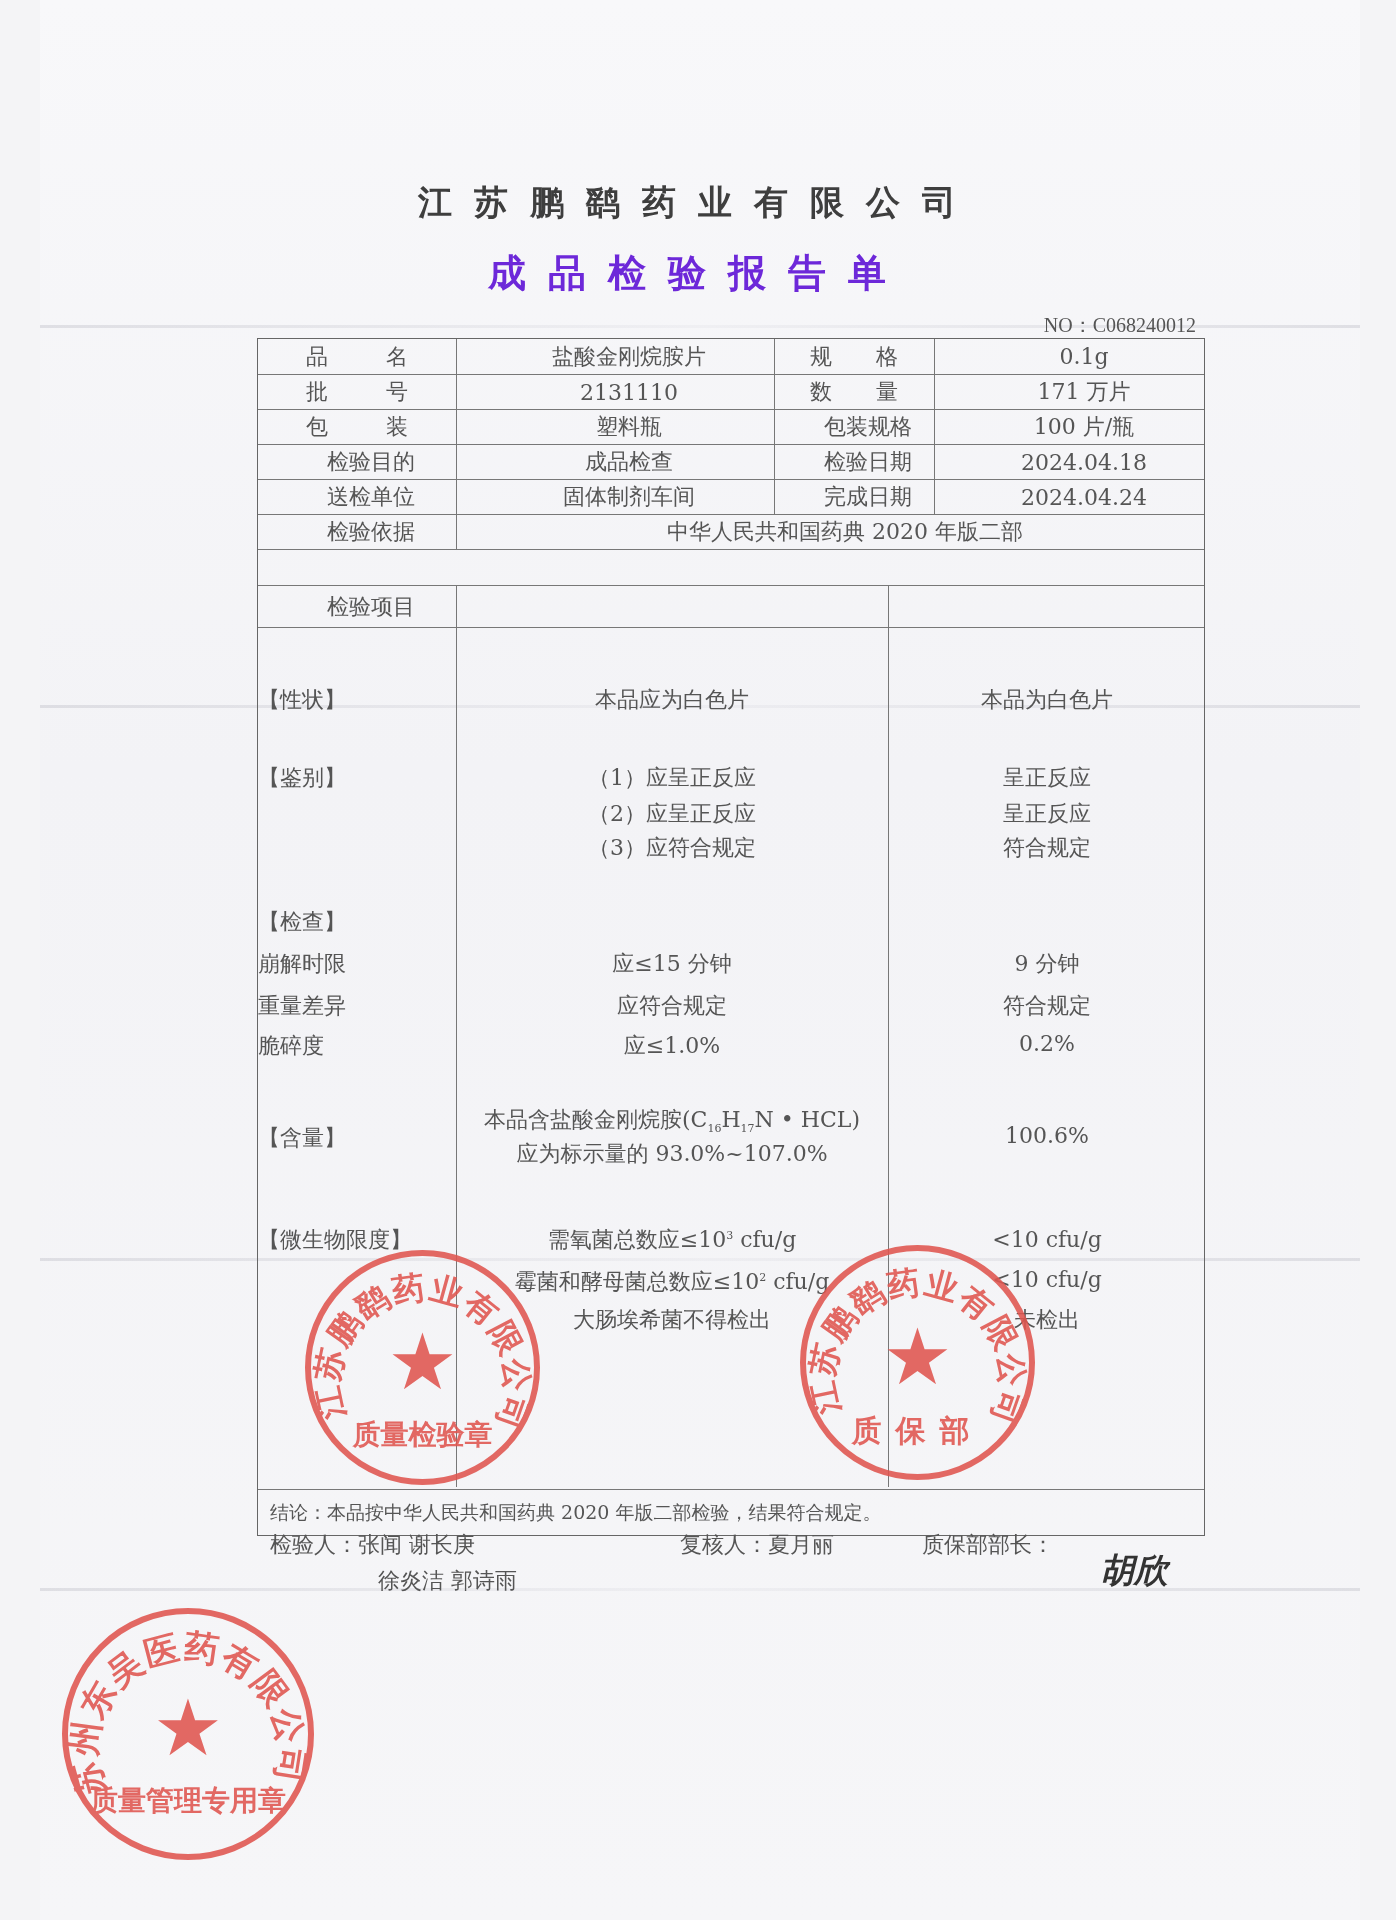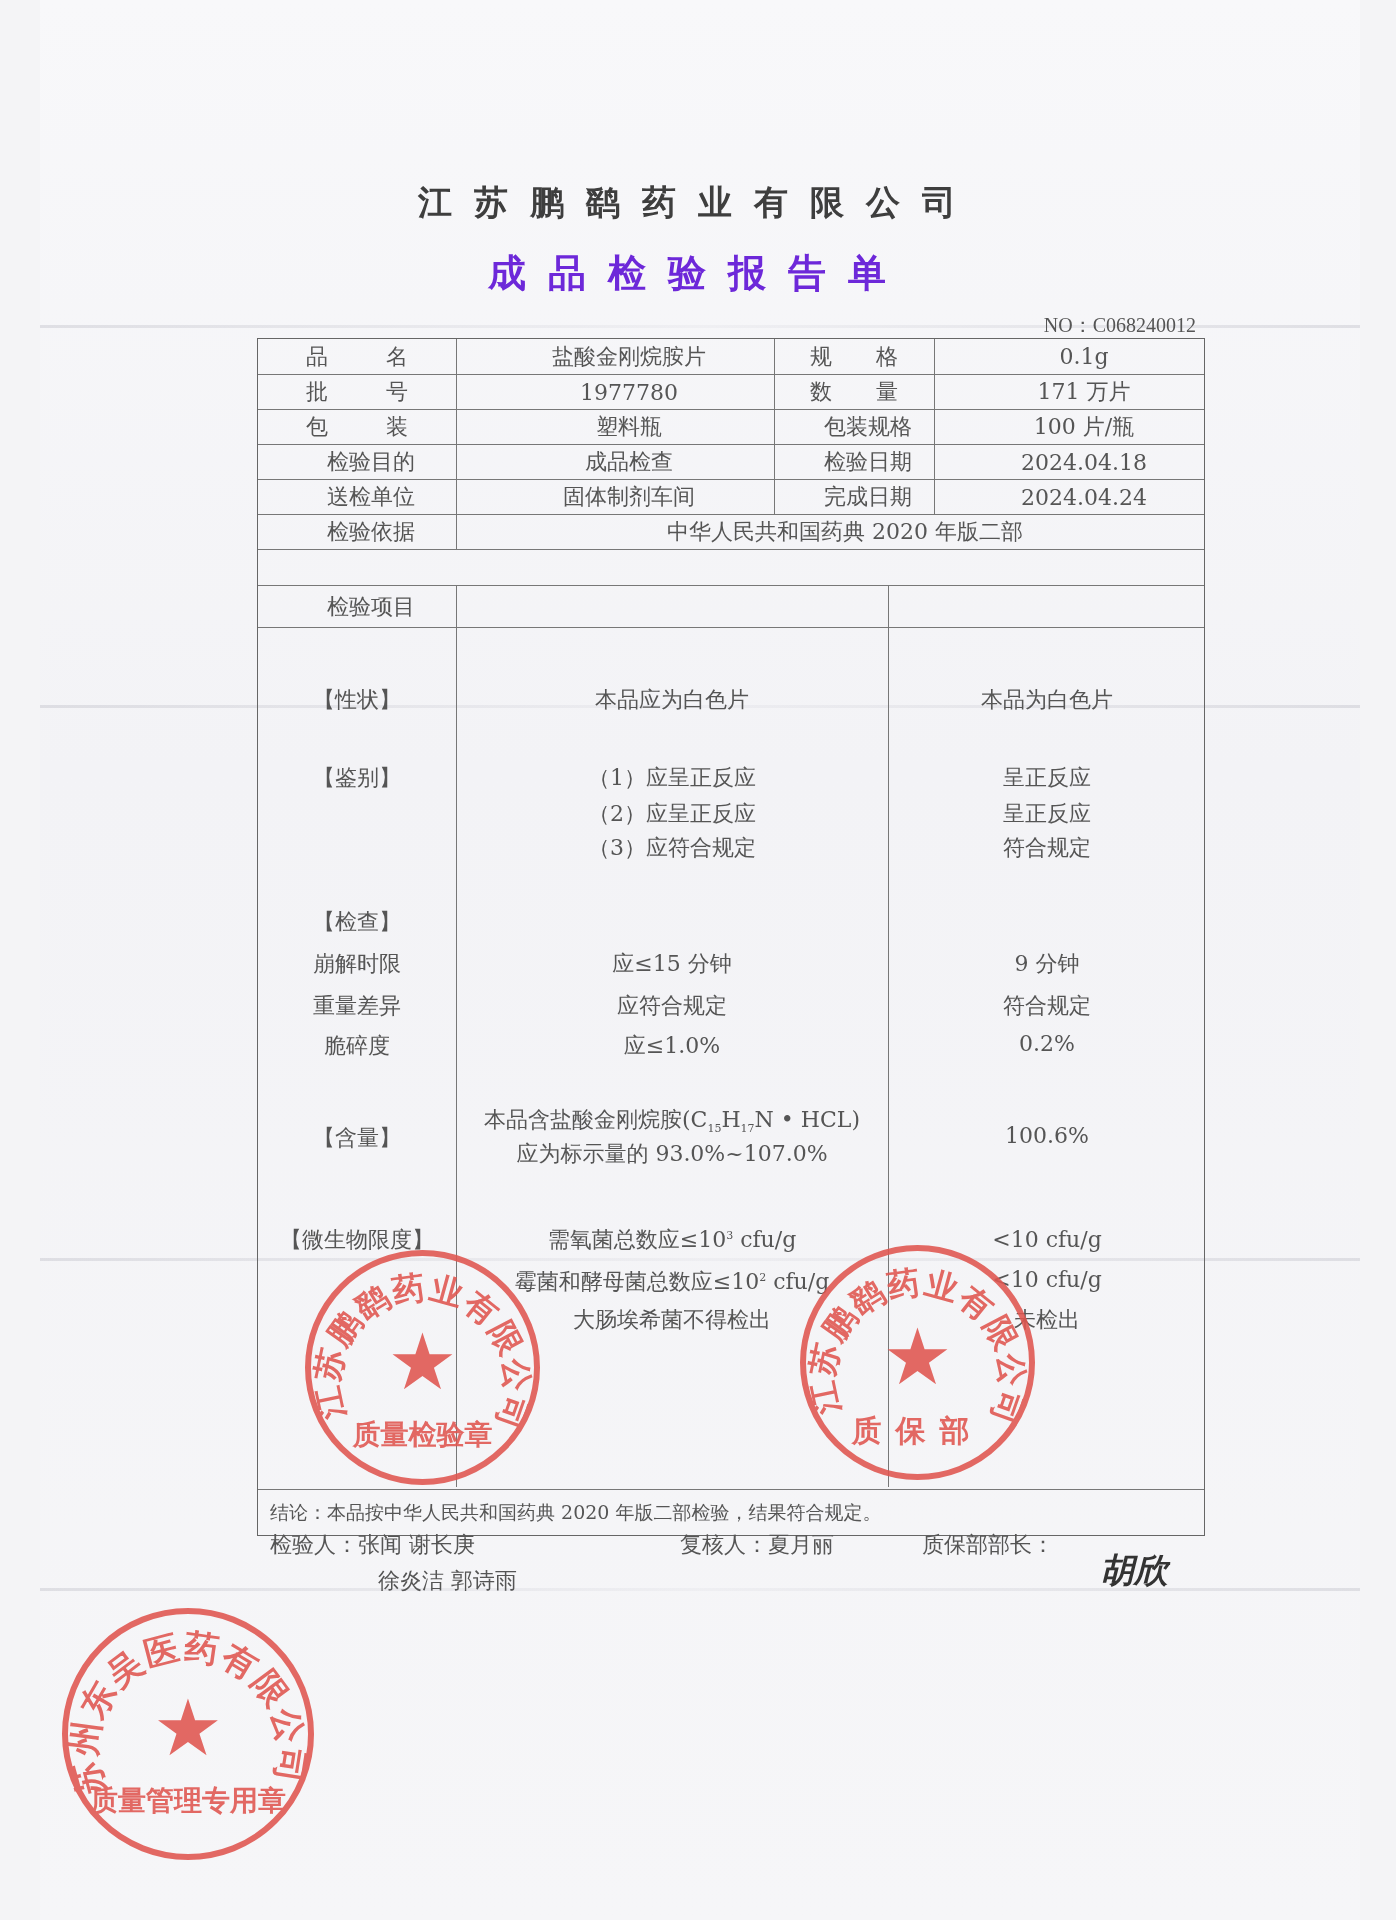--- a/index.html
+++ b/index.html
@@ -32,21 +32,21 @@
       position: absolute; left: 257px; top: 338px; width: 948px; height: 1198px;
       border: 1.5px solid #666;
       box-sizing: border-box;
     }
     .row { position: absolute; left: 0; width: 100%; border-bottom: 1.3px solid #777; box-sizing: border-box; }
     .cell { position: absolute; top: 0; height: 100%; display: flex; align-items: center; justify-content: center; font-size: 22px; color: #555; box-sizing: border-box; padding-left: 28px; }
     .vline { position: absolute; top: 0; bottom: 0; border-left: 1.3px solid #777; }
     .spread { justify-content: space-between; padding: 0 48px; }
     .body-area { position: absolute; left: 0; top: 288px; width: 100%; height: 860px; }
     .line { position: absolute; font-size: 22px; color: #555; white-space: nowrap; }
-    .c1 { left: 0; width: 198px; text-align: center; }
+    .c1 { left: 0; width: 198px; }
     .c2 { left: 198px; width: 432px; text-align: center; }
     .c3 { left: 630px; width: 318px; text-align: center; }
     sub, sup { font-size: 11px; }
     .conclusion { position: absolute; left: 0; bottom: 0; width: 100%; height: 46px; border-top: 1.3px solid #777; display: flex; align-items: center; padding-left: 12px; font-size: 19px; color: #555; box-sizing: border-box; }
     .signers { position: absolute; font-size: 22px; color: #555; white-space: nowrap; }
     .signature { position: absolute; left: 1100px; top: 1548px; font-size: 34px; font-weight: bold; color: #333; font-style: italic; font-family: Liberation Sans, sans-serif; }
     .stamp {
       position: absolute; border: 6px solid #e0554f; border-radius: 50%;
       color: #e0554f; box-sizing: border-box; opacity: 0.88;
     }
@@ -84,21 +84,21 @@
       </div>
     <div class="vline" style="left:676px"></div>
     <div class="cell" style="left:676px;width:272px">0.1g</div>
   </div>
   <div class="row" style="top:36px;height:35px">
     <div class="cell spread" style="left:0;width:198px">
         <span>批</span>
         <span>号</span>
       </div>
     <div class="vline" style="left:198px"></div>
-    <div class="cell" style="left:198px;width:318px">1977780</div>
+    <div class="cell" style="left:198px;width:318px">2131110</div>
     <div class="vline" style="left:516px"></div>
     <div class="cell spread" style="left:516px;width:160px;padding:0 36px">
         <span>数</span>
         <span>量</span>
       </div>
     <div class="vline" style="left:676px"></div>
     <div class="cell" style="left:676px;width:272px">171 万片</div>
   </div>
   <div class="row" style="top:71px;height:35px">
     <div class="cell spread" style="left:0;width:198px">
@@ -164,21 +164,21 @@
     <div class="line c3" style="top:322px">9 分钟</div>
     <div class="line c1" style="top:364px">重量差异</div>
     <div class="line c2" style="top:364px">应符合规定</div>
     <div class="line c3" style="top:364px">符合规定</div>
     <div class="line c1" style="top:404px">脆碎度</div>
     <div class="line c2" style="top:404px">应≤1.0%</div>
     <div class="line c3" style="top:404px">0.2%</div>
 
     <div class="line c1" style="top:496px">【含量】</div>
     <div class="line c2" style="top:478px">
-      <span>本品含盐酸金刚烷胺(C</span><sub>15</sub><span>H</span><sub>17</sub><span>N • HCL)</span>
+      <span>本品含盐酸金刚烷胺(C</span><sub>16</sub><span>H</span><sub>17</sub><span>N • HCL)</span>
     </div>
     <div class="line c2" style="top:512px">应为标示量的 93.0%~107.0%</div>
     <div class="line c3" style="top:496px">100.6%</div>
 
     <div class="line c1" style="top:598px">【微生物限度】</div>
     <div class="line c2" style="top:598px"><span>需氧菌总数应≤10</span><sup>3</sup><span> cfu/g</span></div>
     <div class="line c3" style="top:600px">&lt;10 cfu/g</div>
     <div class="line c2" style="top:640px"><span>霉菌和酵母菌总数应≤10</span><sup>2</sup><span> cfu/g</span></div>
     <div class="line c3" style="top:640px">&lt;10 cfu/g</div>
     <div class="line c2" style="top:678px">大肠埃希菌不得检出</div>

